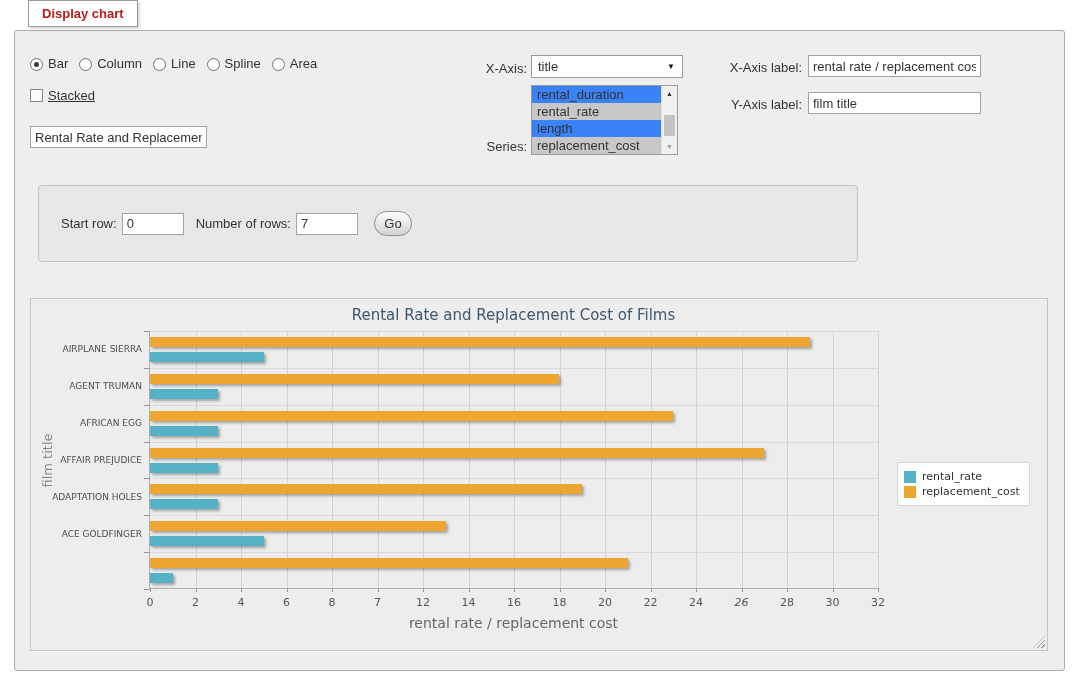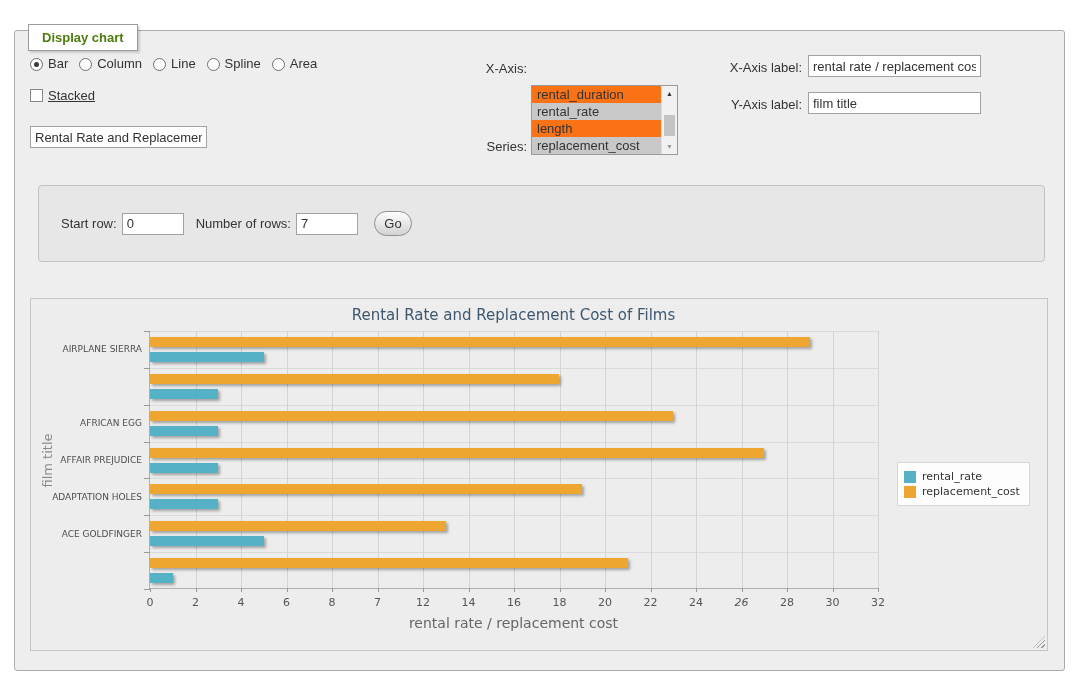--- a/index.html
+++ b/index.html
@@ -3,23 +3,23 @@
 <meta charset="utf-8">
 <style>
   * { margin:0; padding:0; box-sizing:border-box; }
   body { background:#fff; }
   .page { position:relative; width:1081px; height:681px; background:#fff;
           font-family:"Liberation Sans", sans-serif; font-size:13px; color:#333; overflow:hidden; }
 
   
   .fieldset { position:absolute; left:14px; top:30px; width:1051px; height:641px;
               background:#eeeeee; border:1px solid #ababab; border-radius:3px; }
-  .legend-box { position:absolute; left:28px; top:24px; height:27px; line-height:25px; padding:0 13px;
+  .legend-box { position:absolute; left:28px; top:0; height:27px; line-height:25px; padding:0 13px;
                 background:#fff; border:1px solid #9a9a9a; box-shadow:2px 2px 2px rgba(0,0,0,0.15);
-                font-weight:bold; font-size:13px; color:#4d7c0f; z-index:3; }
+                font-weight:bold; font-size:13px; color:#b91c1c; z-index:3; }
 
   
   .radio-row { position:absolute; left:30px; top:56px; display:flex; align-items:center; z-index:2; }
   .radio-item { display:flex; align-items:flex-end; margin-right:11px; cursor:default; }
   .radio-circle { width:13px; height:13px; border-radius:50%; background:#fdfdfd; border:1px solid #6f6f6f;
                   margin-right:5px; position:relative; flex:none; }
   .radio-circle.checked::after { content:""; position:absolute; left:3px; top:3px; width:5px; height:5px;
                   border-radius:50%; background:#3a3a3a; }
   .stacked-row { position:absolute; left:30px; top:88px; display:flex; align-items:center; z-index:2;text-decoration:underline; }
   .checkbox { width:13px; height:13px; border:1px solid #878787; background:#fdfdfd; margin-right:5px; flex:none; }
@@ -32,35 +32,35 @@
   .lbl-xaxis  { left:437px; top:61px;  width:90px; }
   .lbl-series { left:437px; top:139px; width:90px; }
   .lbl-xlabel { left:707px; top:60px;  width:95px; }
   .lbl-ylabel { left:707px; top:97px;  width:95px; }
 
   .select-box { position:absolute; left:531px; top:55px; width:152px; height:23px; background:#fff;
                 border:1px solid #9a9a9a; display:flex; align-items:center; z-index:2; }
   .select-text { flex:1; padding-left:6px; }
   .select-arrow { width:22px; text-align:center; font-size:8px; color:#111; }
 
-  .listbox { position:absolute; left:531px; top:85px; width:147px; height:70px; background:#f97316;
+  .listbox { position:absolute; left:531px; top:85px; width:147px; height:70px; background:#3b82f6;
              border:1px solid #9a9a9a; display:flex; z-index:2; }
   .options { flex:1; overflow:hidden; }
   .option { height:17px; line-height:17px; padding-left:5px; white-space:nowrap; }
   .option.selected { background:#c8c8c8; }
   .scrollbar { width:16px; background:#f1f1f1; border-left:1px solid #dedede; position:relative; flex:none; }
   .sb-up   { position:absolute; top:1px; left:0; right:0; height:13px; text-align:center; font-size:7px; color:#333; line-height:13px; }
   .sb-down { position:absolute; bottom:1px; left:0; right:0; height:13px; text-align:center; font-size:7px; color:#9a9a9a; line-height:13px; }
   .sb-thumb { position:absolute; top:29px; left:2px; right:2px; height:21px; background:#c4c4c4; }
 
   .xlabel-input { position:absolute; left:808px; top:55px; width:173px; z-index:2; }
   .ylabel-input { position:absolute; left:808px; top:92px; width:173px; z-index:2; }
 
   
-  .rows-panel { position:absolute; left:38px; top:185px; width:1007px; height:77px; background:#e7e7e7;
+  .rows-panel { position:absolute; left:38px; top:185px; width:820px; height:77px; background:#e7e7e7;
                 border:1px solid #c2c2c2; border-radius:4px; display:flex; align-items:center; padding-left:22px; z-index:2; }
   .rows-panel .gap-sm { margin-right:5px; }
   .rows-panel input.text { width:62px; }
   .rows-panel .gap-md { margin-right:12px; }
   .go-button { margin-left:16px; width:38px; height:25px; border-radius:13px;
                background:linear-gradient(#fefefe,#d2d2d2); border:1px solid #8f8f8f;
                text-align:center; line-height:23px; color:#333; }
 
   
   .chart-box { position:absolute; left:30px; top:298px; width:1018px; height:353px; background:#ededed;
@@ -123,20 +123,24 @@
     </div>
 
   <div class="stacked-row">
     <span class="checkbox"></span>
     <span>Stacked</span>
   </div>
 
   <input class="text title-input" value="Rental Rate and Replacement Cost of Films" style="">
 
   <div class="field-label lbl-xaxis">X-Axis:</div>
+  <div class="select-box">
+    <span class="select-text">title</span>
+    <span class="select-arrow">▼</span>
+  </div>
 
   <div class="field-label lbl-series">Series:</div>
   <div class="listbox">
     <div class="options">
         <div class="option">rental_duration</div>
         <div class="option selected">rental_rate</div>
         <div class="option">length</div>
         <div class="option selected">replacement_cost</div>
       </div>
     <div class="scrollbar">
@@ -227,20 +231,21 @@
         <div class="ytick" style="top: 36.8571px;"></div>
         <div class="ytick" style="top: 73.7143px;"></div>
         <div class="ytick" style="top: 110.571px;"></div>
         <div class="ytick" style="top: 147.429px;"></div>
         <div class="ytick" style="top: 184.286px;"></div>
         <div class="ytick" style="top: 221.143px;"></div>
         <div class="ytick" style="top: 258px;"></div>
         <div class="cat-label" style="top: 0px; height: 36.8571px;">AIRPLANE SIERRA</div>
         <div class="bar" style="top: 6px; left: 0px; width: 90.5938%; background: rgb(237, 166, 47);"></div>
         <div class="bar" style="top: 21px; left: 0px; width: 15.5938%; background: rgb(85, 178, 198);"></div>
+        <div class="cat-label" style="top: 36.8571px; height: 36.8571px;">AGENT TRUMAN</div>
         <div class="bar" style="top: 42.8571px; left: 0px; width: 56.2187%; background: rgb(237, 166, 47);"></div>
         <div class="bar" style="top: 57.8571px; left: 0px; width: 9.34375%; background: rgb(85, 178, 198);"></div>
         <div class="cat-label" style="top: 73.7143px; height: 36.8571px;">AFRICAN EGG</div>
         <div class="bar" style="top: 79.7143px; left: 0px; width: 71.8438%; background: rgb(237, 166, 47);"></div>
         <div class="bar" style="top: 94.7143px; left: 0px; width: 9.34375%; background: rgb(85, 178, 198);"></div>
         <div class="cat-label" style="top: 110.571px; height: 36.8571px;">AFFAIR PREJUDICE</div>
         <div class="bar" style="top: 116.571px; left: 0px; width: 84.3438%; background: rgb(237, 166, 47);"></div>
         <div class="bar" style="top: 131.571px; left: 0px; width: 9.34375%; background: rgb(85, 178, 198);"></div>
         <div class="cat-label" style="top: 147.429px; height: 36.8571px;">ADAPTATION HOLES</div>
         <div class="bar" style="top: 153.429px; left: 0px; width: 59.3437%; background: rgb(237, 166, 47);"></div>

